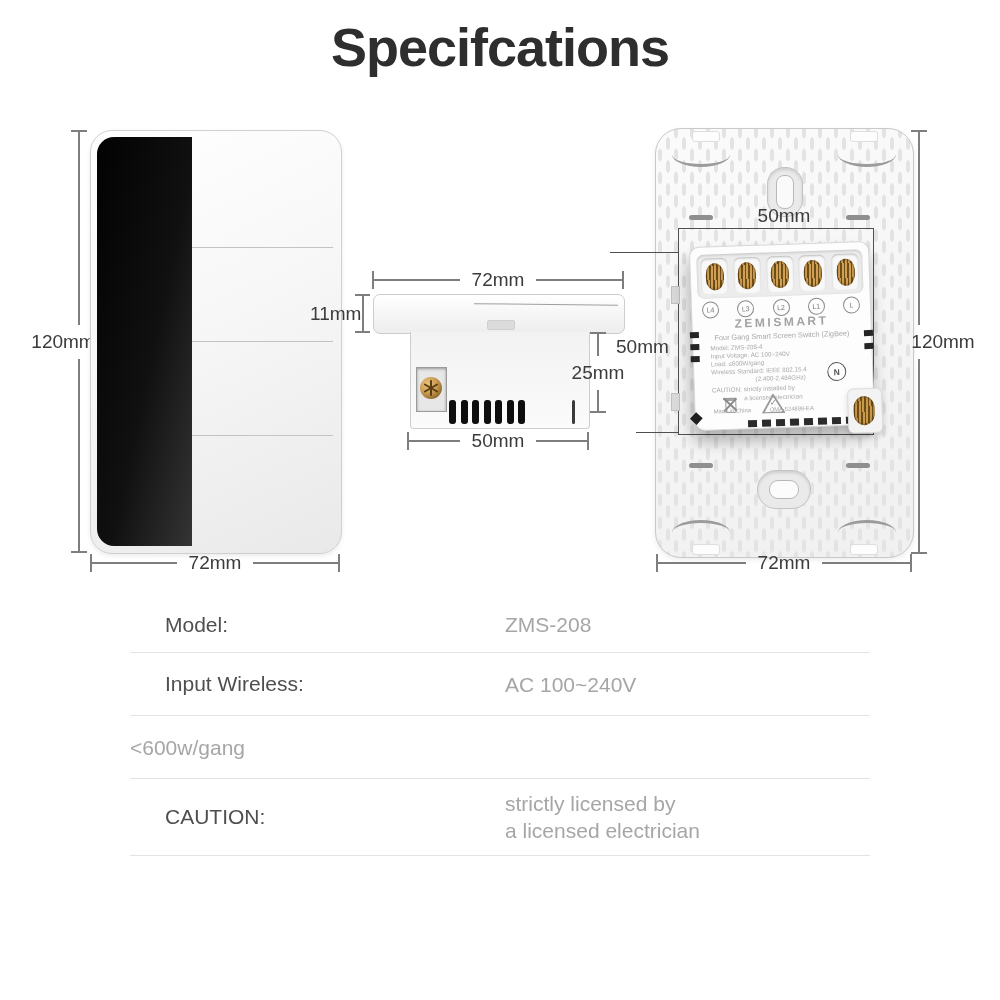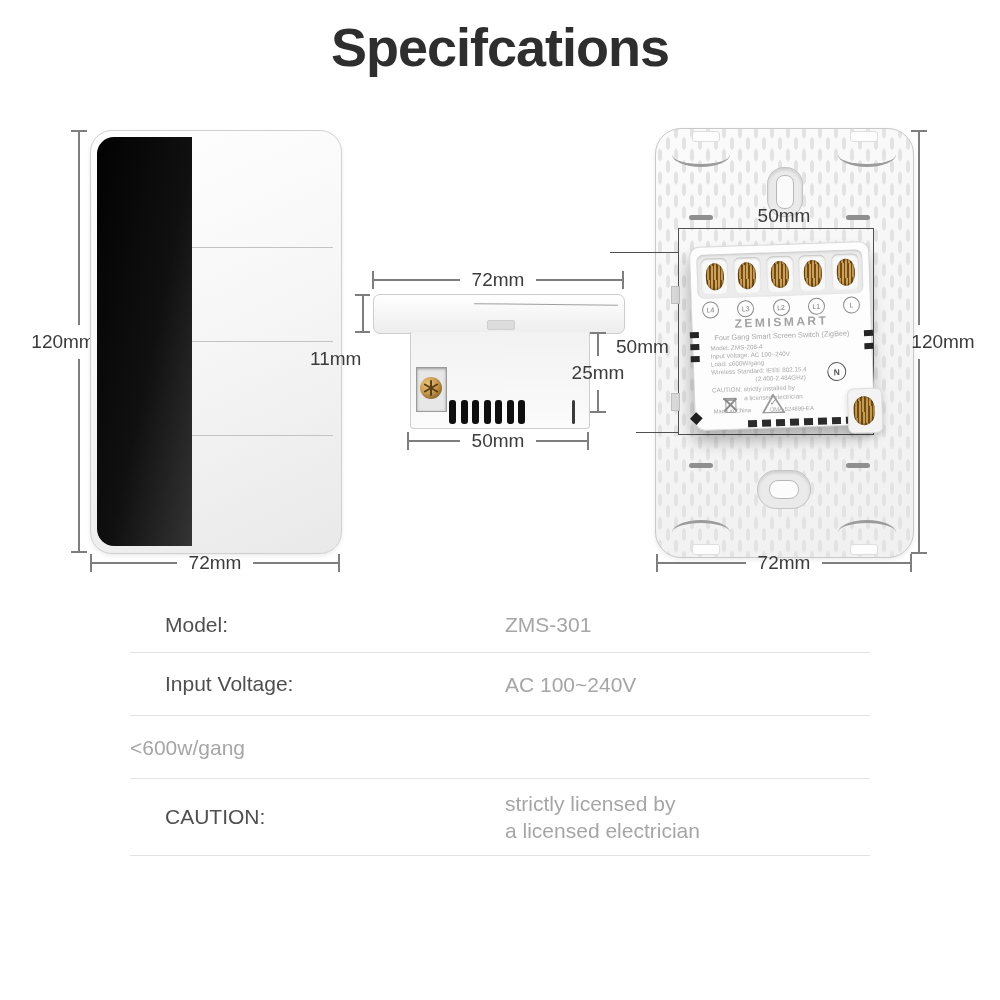--- a/index.html
+++ b/index.html
@@ -159,21 +159,21 @@
       <div class="tick"></div>
       <div class="seg"></div>
       <div class="lbl">72mm</div>
       <div class="seg"></div>
       <div class="tick"></div>
     </div>
 
     <div class="thinline" style="left:355px;top:294px;width:15px;height:2px;"></div>
     <div class="thinline" style="left:362px;top:296px;width:1.5px;height:35px;"></div>
     <div class="thinline" style="left:355px;top:331px;width:15px;height:2px;"></div>
-    <div class="free-lbl" style="left:310px;top:303px;width:48px;text-align:center;margin-top:45px;">11mm</div>
+    <div class="free-lbl" style="left:310px;top:303px;width:48px;text-align:center;">11mm</div>
 
     <div class="side-face">
       <div class="side-seam"></div>
       <div class="side-notch"></div>
     </div>
 
     <div class="side-body">
       <div class="screw-recess">
         <div class="screw-head">
           <div class="screw-slot"></div>
@@ -324,24 +324,24 @@
       <div class="seg"></div>
       <div class="lbl">72mm</div>
       <div class="seg"></div>
       <div class="tick"></div>
     </div>
   </div>
 
   <div class="spec-table">
     <div class="spec-row" style="height:55px;">
       <div class="spec-label">Model:</div>
-      <div class="spec-value">ZMS-301</div>
+      <div class="spec-value">ZMS-208</div>
     </div>
     <div class="spec-row" style="height:62px;">
-      <div class="spec-label">Input Voltage:</div>
+      <div class="spec-label">Input Wireless:</div>
       <div class="spec-value">AC 100~240V</div>
     </div>
     <div class="spec-row" style="height:62px;">
       <div class="spec-value">&lt;600w/gang</div>
     </div>
     <div class="spec-row" style="height:76px;">
       <div class="spec-label">CAUTION:</div>
       <div class="spec-value">
         <div>strictly licensed by</div>
         <div>a licensed electrician</div>

